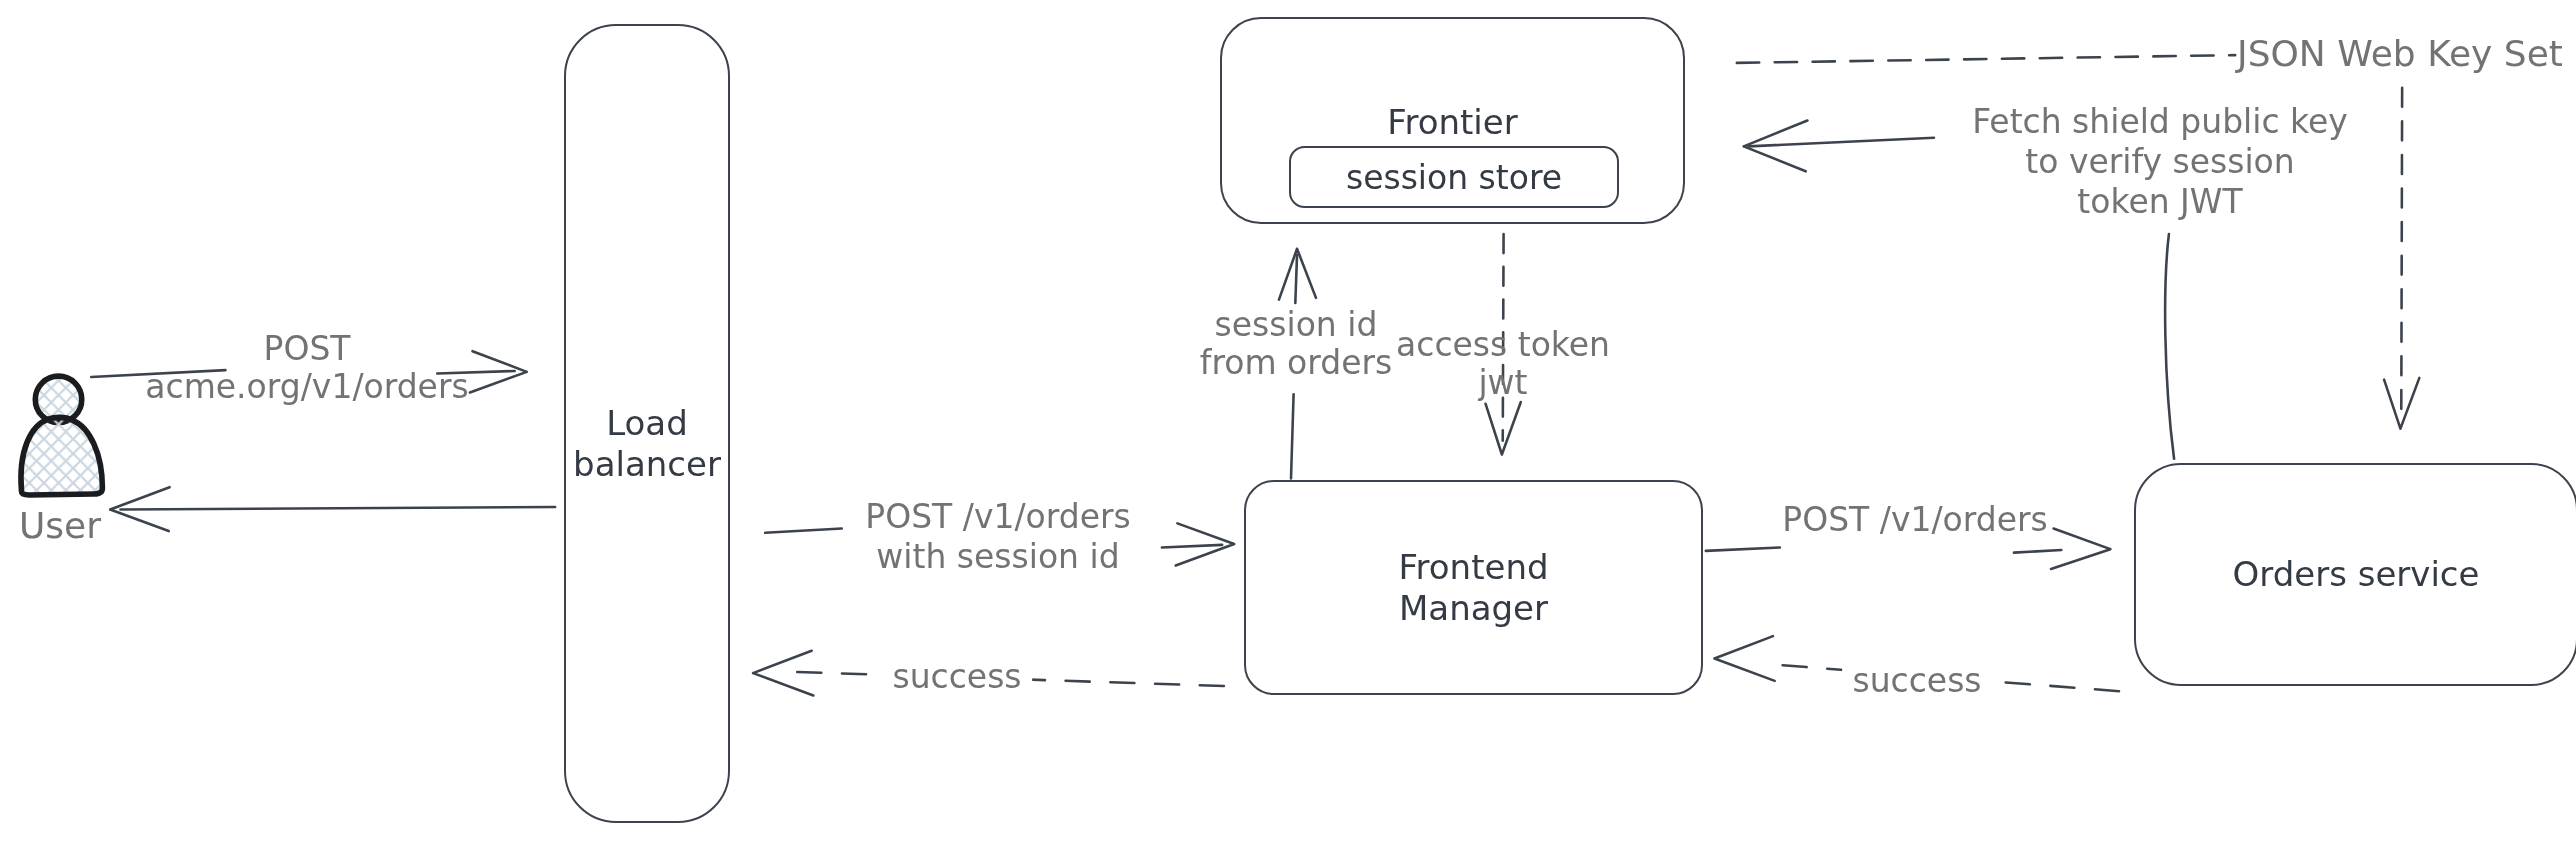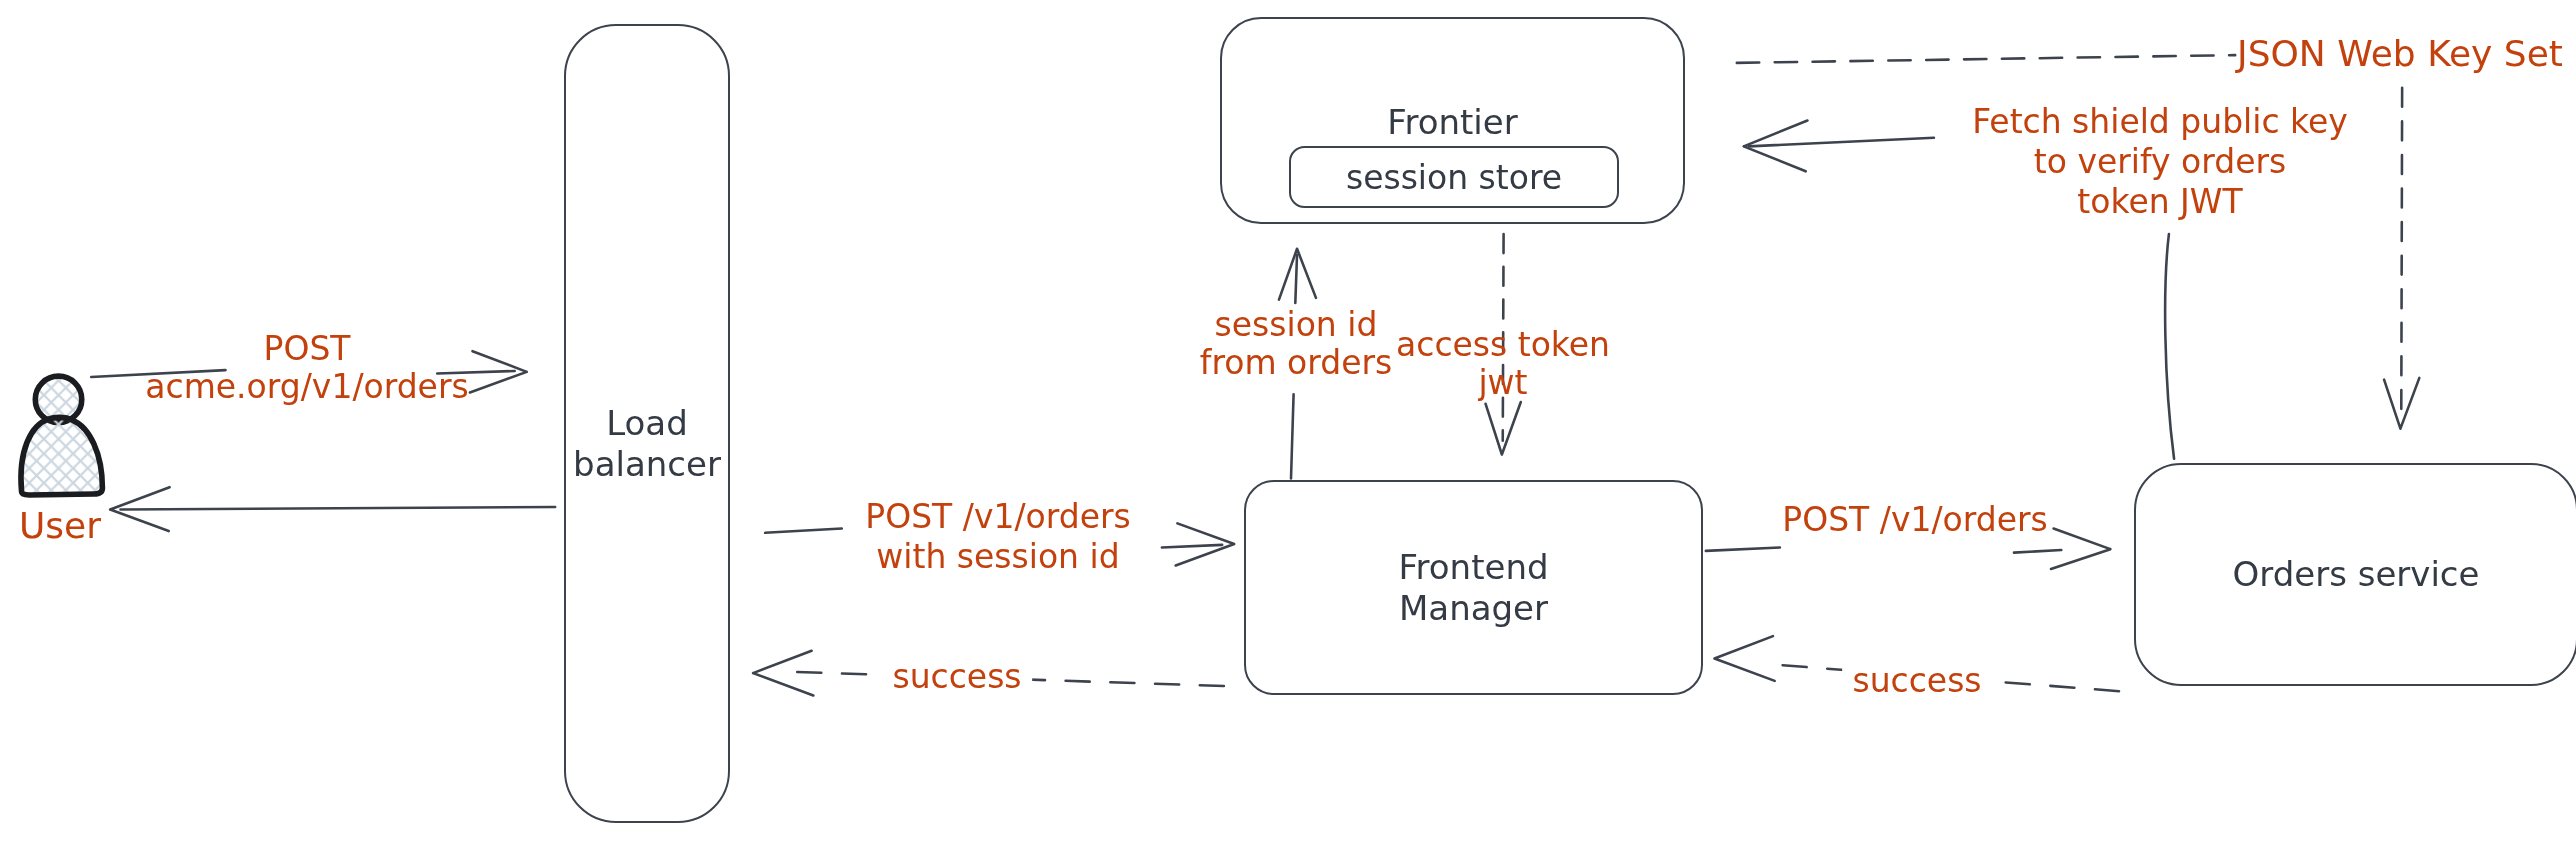--- a/index.html
+++ b/index.html
@@ -19,21 +19,21 @@
   .frontier-title{position:absolute;left:0;right:0;top:83px;text-align:center;}
   .store{
     position:absolute;left:67px;top:127px;width:330px;height:62px;border:2.6px solid #3c434d;
     border-radius:15.5px;box-sizing:border-box;display:flex;align-items:center;justify-content:center;
   }
   .store .node-label{font-size:33px;}
   .fm{left:1244px;top:480px;width:459px;height:215px;border-radius:30px;}
   .orders{left:2134px;top:463px;width:444px;height:223px;border-radius:47px;}
   .edge-label{
     position:absolute;transform:translateX(-50%);text-align:center;
-    font-size:33px;line-height:38px;color:#c2410c;white-space:nowrap;
+    font-size:33px;line-height:38px;color:#737373;white-space:nowrap;
   }
   .edge-label span{display:block;}
   .lh46 span{line-height:40px;}
   .lbl-bg{background:#ffffff;padding:0 10.3px;}
   .big{font-size:36px;}
 </style>
 </head>
 <body>
 
 <div class="canvas">
@@ -165,20 +165,20 @@
   <div class="edge-label lh46" style="left:1915px;top:500px;">
     <span>POST /v1/orders</span>
   </div>
 
   <div class="edge-label" style="left:1917px;top:662px;">
     <span class="lbl-bg">success</span>
   </div>
 
   <div class="edge-label lh46" style="left:2160px;top:102px;">
     <span>Fetch shield public key</span>
-    <span>to verify orders</span>
+    <span>to verify session</span>
     <span>token JWT</span>
   </div>
 
   <div class="edge-label big" style="left:2400px;top:35px;">JSON Web Key Set</div>
 
 </div>
 
 
 </body></html>

